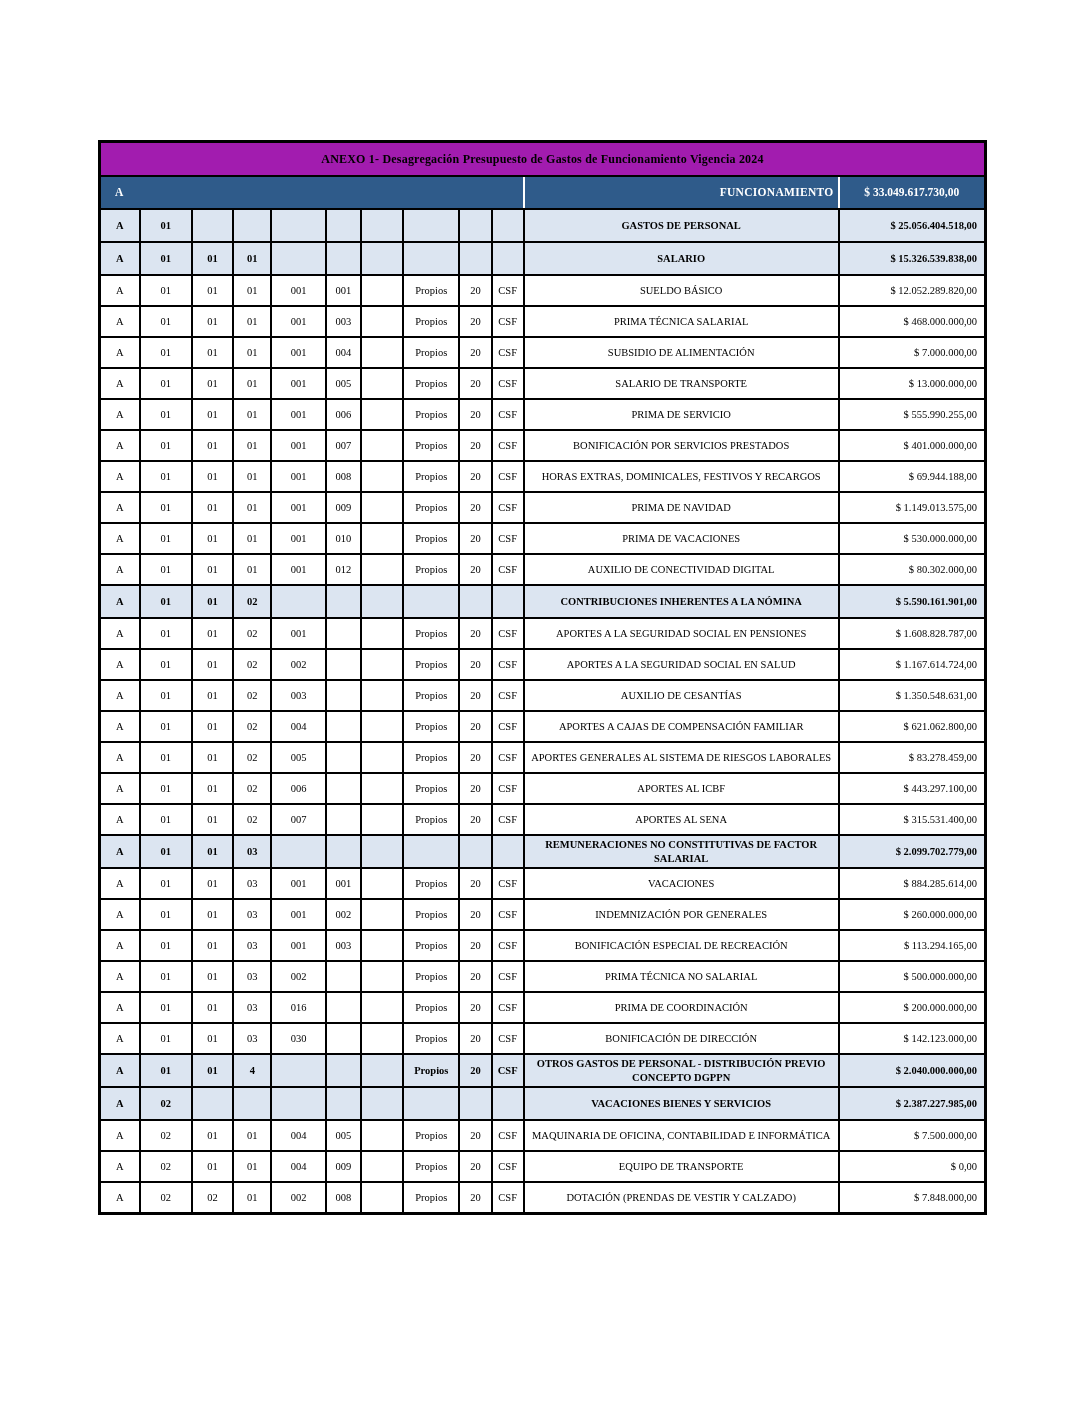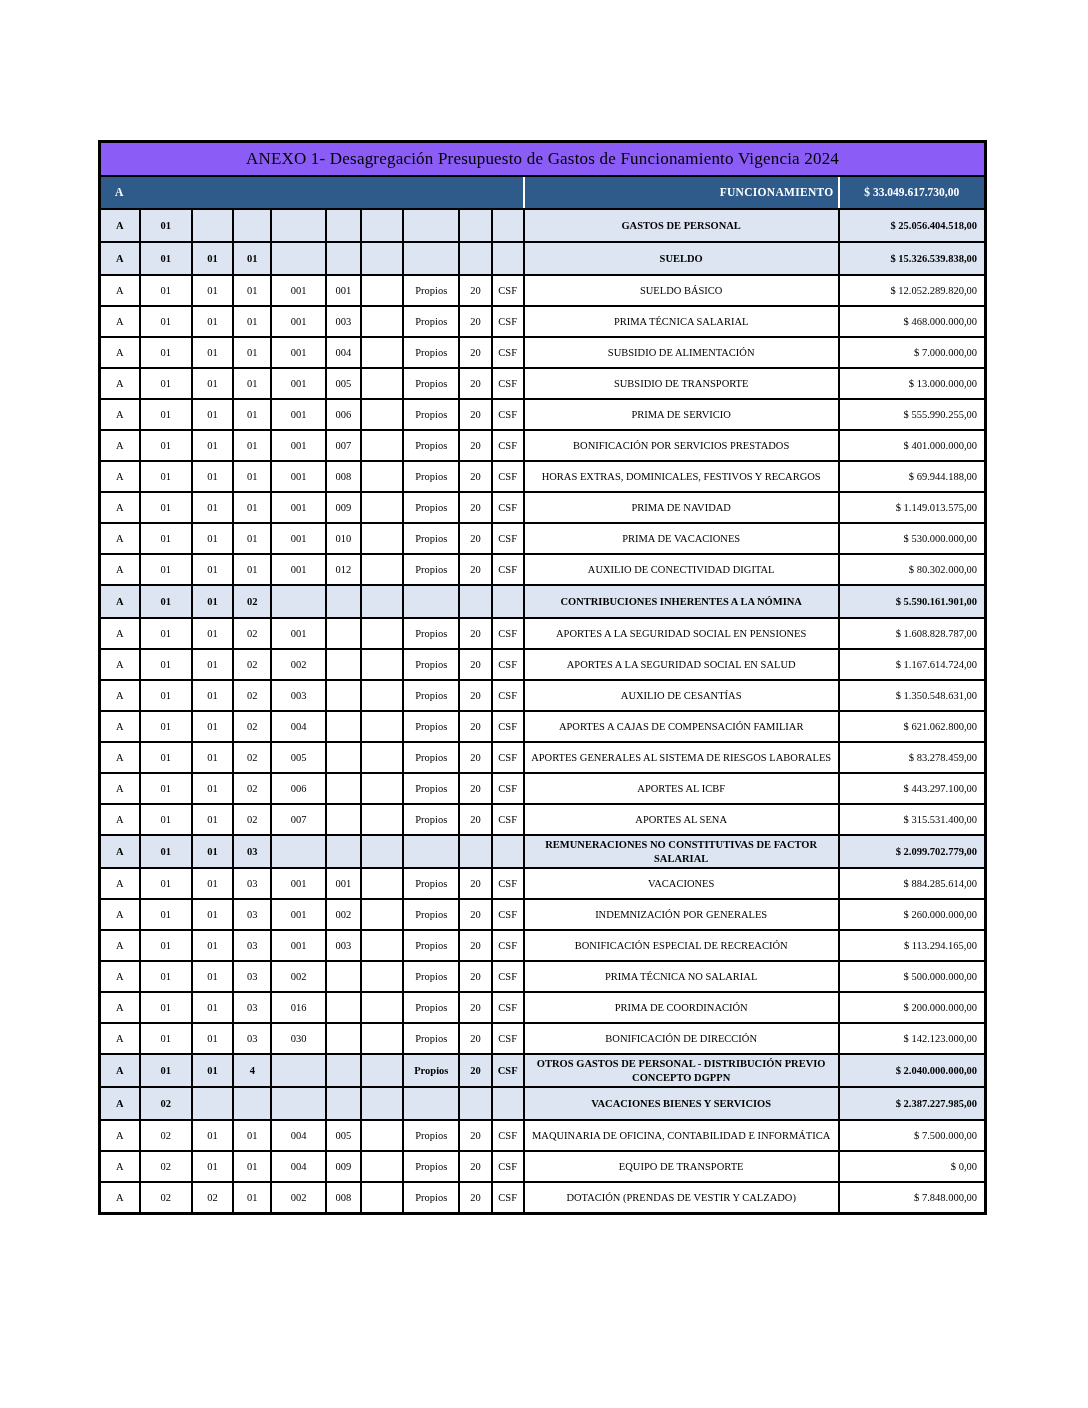--- a/index.html
+++ b/index.html
@@ -26,23 +26,23 @@
     font-size:10.5px;
     vertical-align:middle;
     text-align:center;
     overflow:hidden;
     padding:1px 1px;
     line-height:1.25;
     color:#000;
   }
   
   .title-cell{
-    background:#8b5cf6;
-    font-weight:normal;
-    font-size:17px;
+    background:#a21caf;
+    font-weight:bold;
+    font-size:12px;
     height:30px;
     letter-spacing:.2px;
   }
   
   th{
     background:var(--header-bg);
     color:#ffffff;
     font-family:"Liberation Sans", sans-serif;
     font-weight:bold;
     font-size:11px;
@@ -110,21 +110,21 @@
           <td class="cell-tipo">A</td>
           <td class="cell-cuenta">01</td>
           <td class="cell-subcuenta">01</td>
           <td class="cell-objeto">01</td>
           <td class="cell-ordinal"></td>
           <td class="cell-subordinal"></td>
           <td class="cell-item"></td>
           <td class="cell-fuente"></td>
           <td class="cell-rec"></td>
           <td class="cell-sit"></td>
-          <td class="cell-descripcion">SUELDO</td>
+          <td class="cell-descripcion">SALARIO</td>
           <td class="cell-apr_inicial">$ 15.326.539.838,00</td>
         </tr>
         <tr class="row-detail">
           <td class="cell-tipo">A</td>
           <td class="cell-cuenta">01</td>
           <td class="cell-subcuenta">01</td>
           <td class="cell-objeto">01</td>
           <td class="cell-ordinal">001</td>
           <td class="cell-subordinal">001</td>
           <td class="cell-item"></td>
@@ -166,21 +166,21 @@
           <td class="cell-tipo">A</td>
           <td class="cell-cuenta">01</td>
           <td class="cell-subcuenta">01</td>
           <td class="cell-objeto">01</td>
           <td class="cell-ordinal">001</td>
           <td class="cell-subordinal">005</td>
           <td class="cell-item"></td>
           <td class="cell-fuente">Propios</td>
           <td class="cell-rec">20</td>
           <td class="cell-sit">CSF</td>
-          <td class="cell-descripcion">SUBSIDIO DE TRANSPORTE</td>
+          <td class="cell-descripcion">SALARIO DE TRANSPORTE</td>
           <td class="cell-apr_inicial">$ 13.000.000,00</td>
         </tr>
         <tr class="row-detail">
           <td class="cell-tipo">A</td>
           <td class="cell-cuenta">01</td>
           <td class="cell-subcuenta">01</td>
           <td class="cell-objeto">01</td>
           <td class="cell-ordinal">001</td>
           <td class="cell-subordinal">006</td>
           <td class="cell-item"></td>

